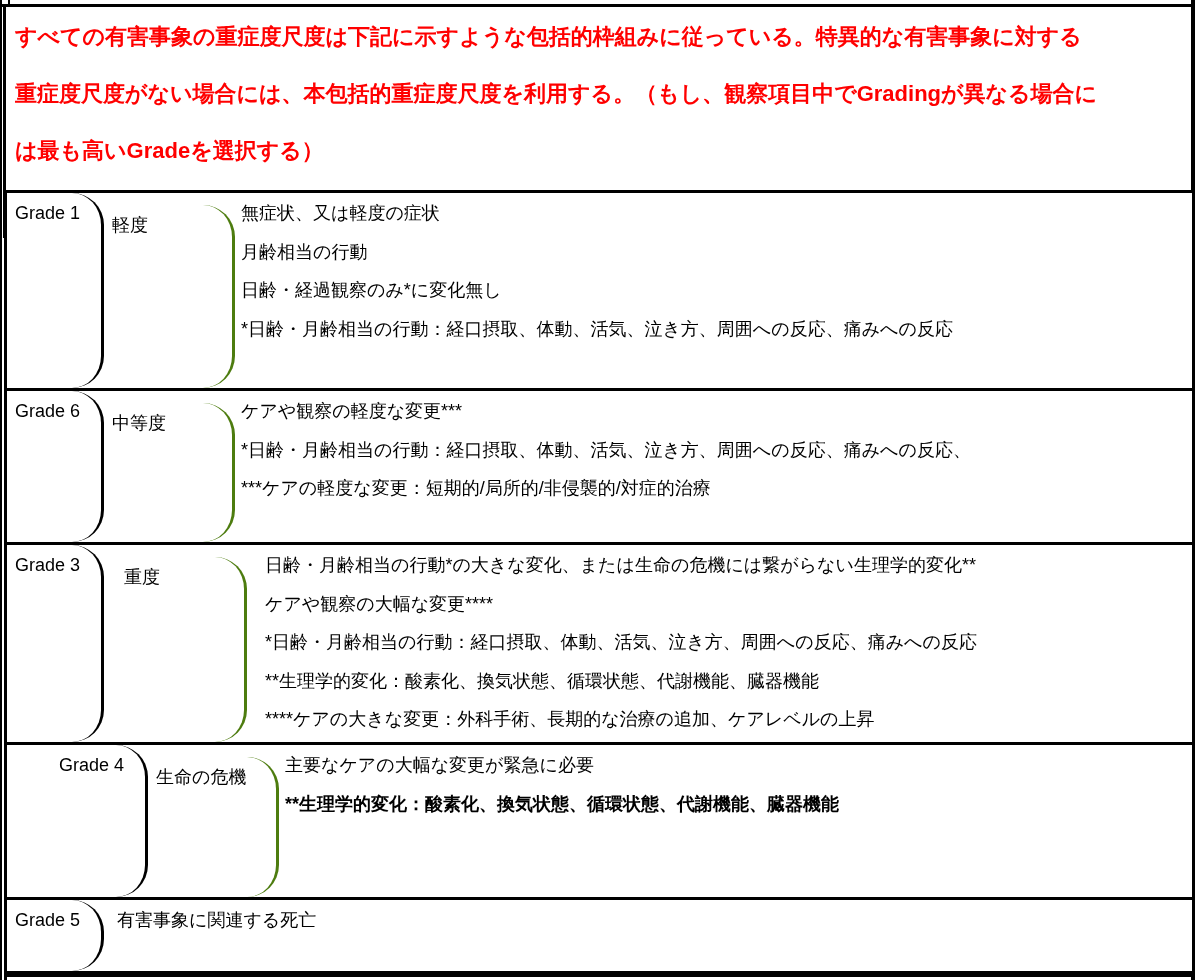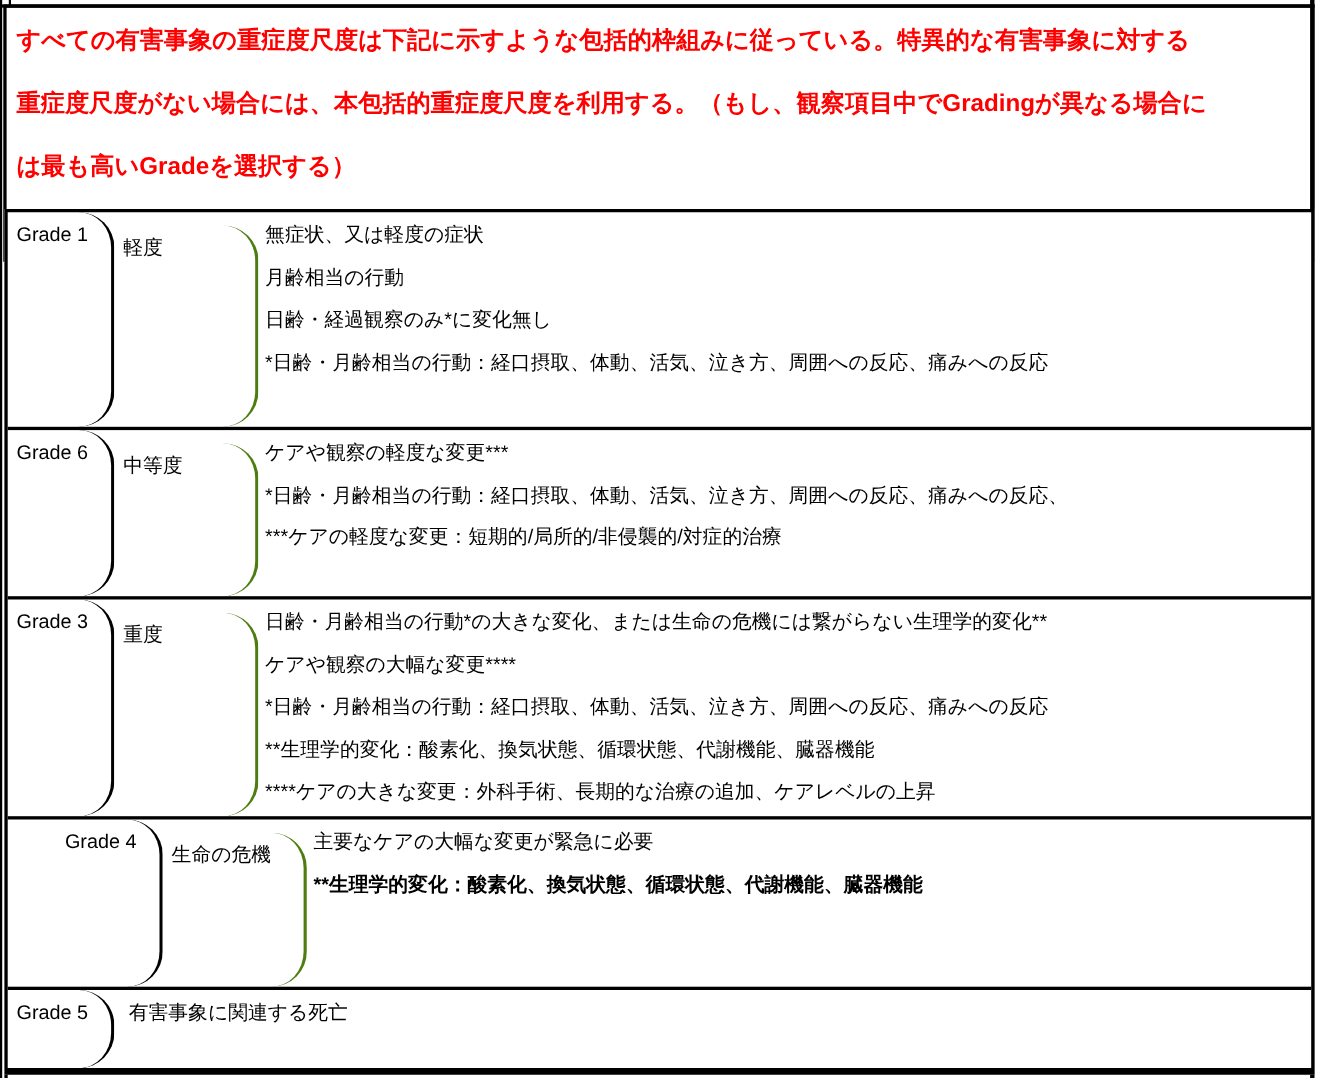--- a/index.html
+++ b/index.html
@@ -63,21 +63,21 @@
       </div>
       <div class="trow" style="min-height: 151px;">
         <div class="cell c-grade">Grade 6</div>
         <div class="cell c-sev">中等度</div>
         <div class="cell c-desc">
           <div class="dline">ケアや観察の軽度な変更***</div>
           <div class="dline">*日齢・月齢相当の行動：経口摂取、体動、活気、泣き方、周囲への反応、痛みへの反応、</div>
           <div class="dline">***ケアの軽度な変更：短期的/局所的/非侵襲的/対症的治療</div>
         </div>
       </div>
-      <div class="trow" style="min-height: 197px;">
+      <div class="trow" style="min-height: 197px; gap: 12px;">
         <div class="cell c-grade">Grade 3</div>
         <div class="cell c-sev">重度</div>
         <div class="cell c-desc">
           <div class="dline">日齢・月齢相当の行動*の大きな変化、または生命の危機には繋がらない生理学的変化**</div>
           <div class="dline">ケアや観察の大幅な変更****</div>
           <div class="dline">*日齢・月齢相当の行動：経口摂取、体動、活気、泣き方、周囲への反応、痛みへの反応</div>
           <div class="dline">**生理学的変化：酸素化、換気状態、循環状態、代謝機能、臓器機能</div>
           <div class="dline">****ケアの大きな変更：外科手術、長期的な治療の追加、ケアレベルの上昇</div>
         </div>
       </div>

